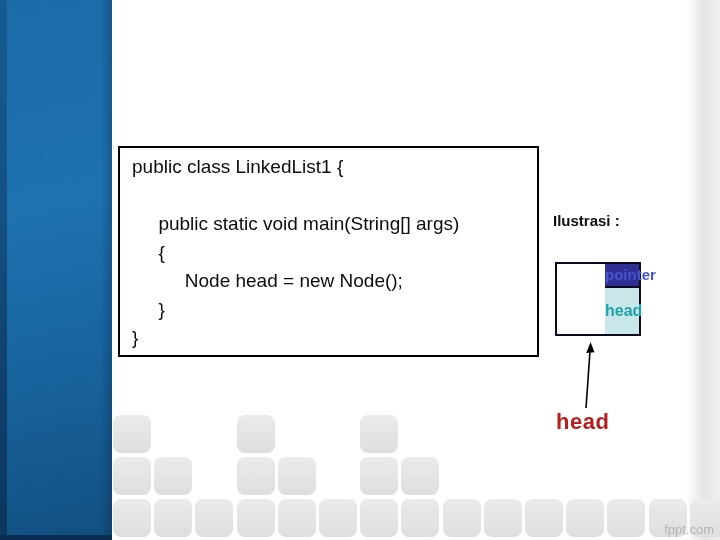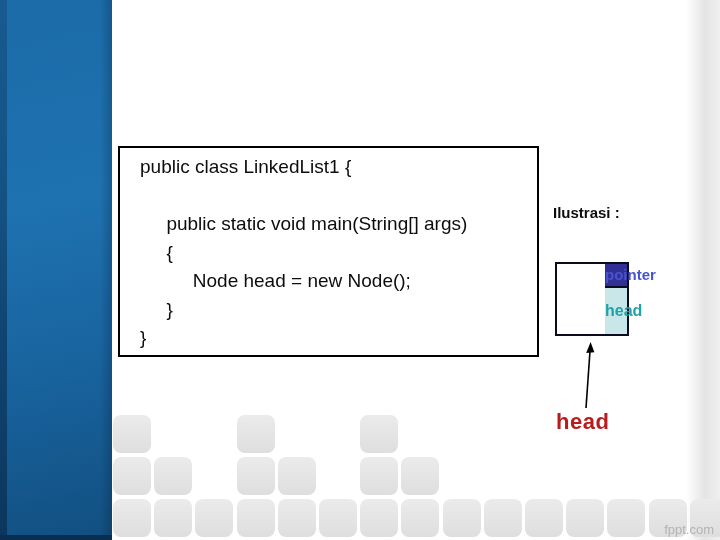--- a/index.html
+++ b/index.html
@@ -31,29 +31,29 @@
     background:var(--sidebar-dark,#0A2E52);
   }
   .title {
     position:absolute; left:112px; top:44px; width:500px;
     margin:0; text-align:center; font-size:40px; font-weight:400;
     letter-spacing:0.5px; color:#0d0d0d;
   }
   .codebox {
     position:absolute; left:118px; top:146px; width:421px; height:211px;
     box-sizing:border-box; border:2px solid #000; background:#fff;
-    margin:0; padding:5px 20px; font-family:"Liberation Sans", sans-serif;
+    margin:0; padding:5px 12px; font-family:"Liberation Sans", sans-serif;
     font-size:19px; line-height:28.5px; white-space:pre; color:#0d0d0d;
   }
   .ilustrasi-label {
-    position:absolute; left:553px; top:204px;
+    position:absolute; left:553px; top:212px;
     font-size:15px; font-weight:bold; color:#0d0d0d;
   }
   .nodebox {
-    position:absolute; left:555px; top:262px; width:74px;
+    position:absolute; left:555px; top:262px; width:86px;
     box-sizing:border-box; border:2px solid #0b0b20; background:#fff;padding-left:48px;
   }
   .node-pointer {
     height:22px; line-height:22px; text-align:center;
     background:var(--pointer-bg,#2F2F96); color:var(--pointer-text,#4853CE);
     font-size:15px; font-weight:bold; border-bottom:2px solid #0b0b20;
   }
   .node-data {
     height:46px; line-height:46px; text-align:center;
     background:var(--data-bg,#C9E6E9); color:var(--data-text,#1FA3A8);

